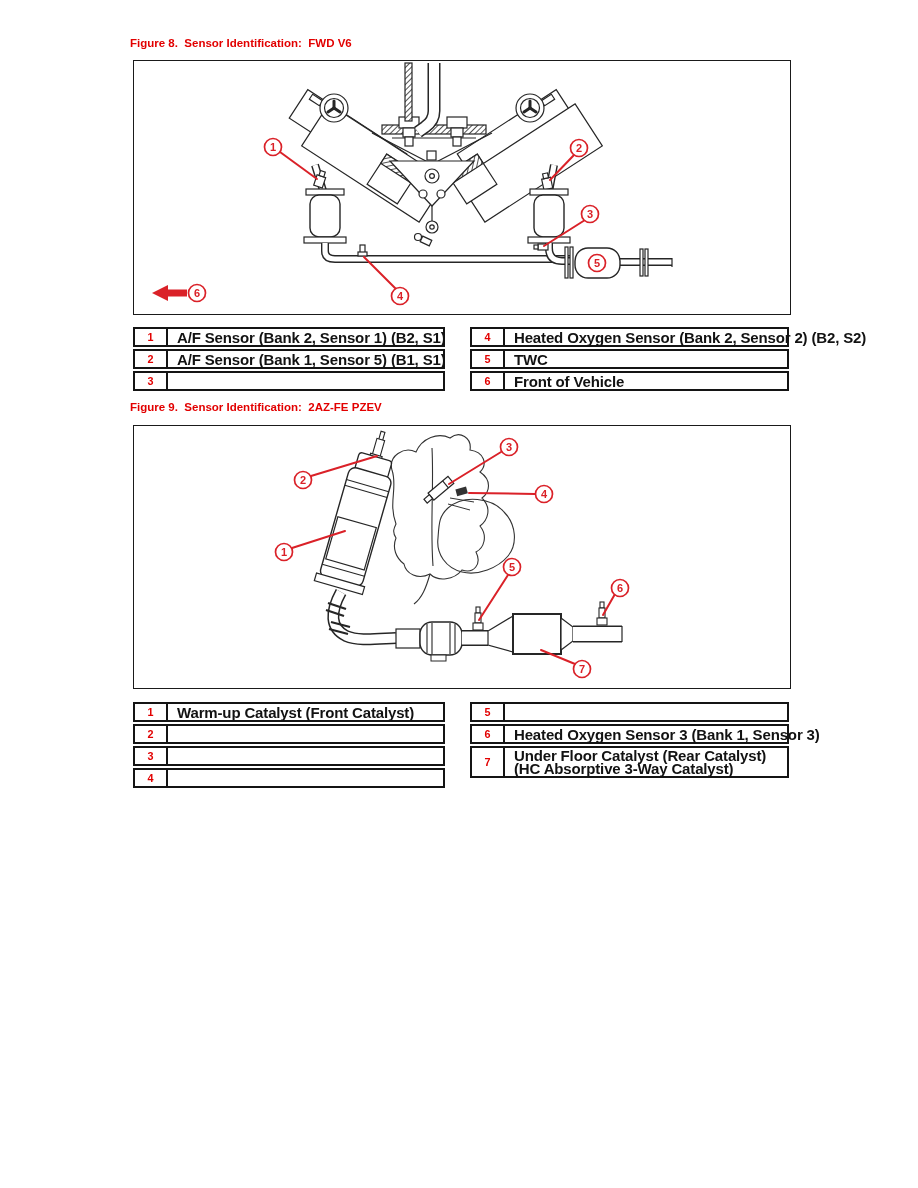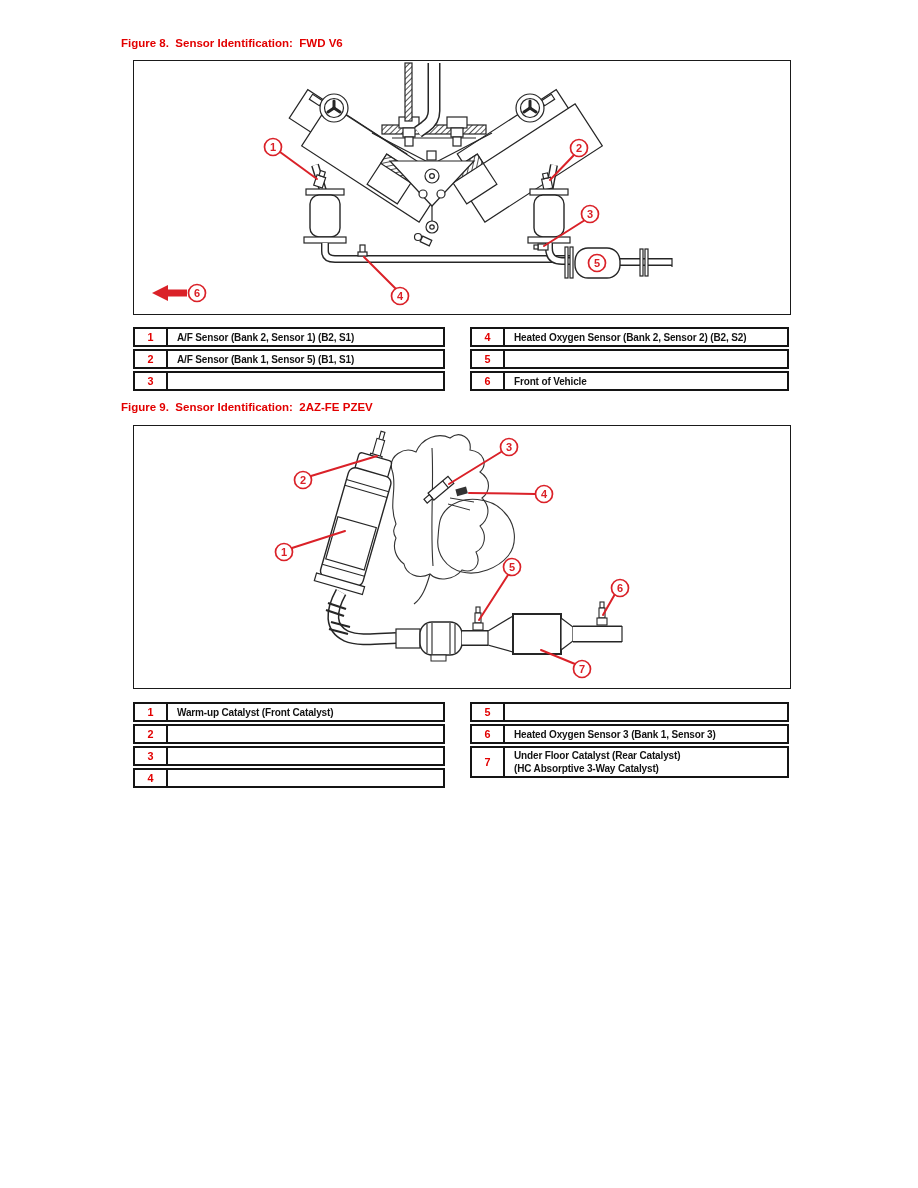--- a/index.html
+++ b/index.html
@@ -1,28 +1,28 @@
 <!DOCTYPE html>
 <html><head>
 <meta charset="utf-8">
 <style>
   html,body{margin:0;padding:0;background:#fff;}
   .page{position:relative;width:918px;height:1188px;background:#ffffff;overflow:hidden;
         font-family:"Liberation Sans",sans-serif;}
-  .fig-title{position:absolute;left:121px;color:#e20000;font-weight:bold;font-size:11.5px;
+  .fig-title{position:absolute;left:130px;color:#e20000;font-weight:bold;font-size:11.5px;
              white-space:pre;letter-spacing:0;}
   .fig-box{position:absolute;left:133px;width:656px;background:#fff;border:1.6px solid #1a1a1a;
            box-sizing:content-box;}
   .legend{position:absolute;}
   .legend-tr{display:flex;height:20px;box-sizing:border-box;border:2px solid #141414;
              margin-bottom:2px;background:#fff;align-items:stretch;}
   .legend-num{flex:0 0 31px;width:31px;border-right:2px solid #141414;color:#e20000;
               font-weight:bold;font-size:10.8px;display:flex;align-items:center;justify-content:center;}
   .legend-label{flex:1;display:flex;flex-direction:column;justify-content:center;
-                font-weight:bold;font-size:10px;letter-spacing:-0.15px;color:#121212;
+                font-weight:bold;font-size:15px;letter-spacing:-0.15px;color:#121212;
                 padding-left:9px;line-height:13px;white-space:nowrap;}
   svg text.co-num{fill:#da2128;font-weight:bold;font-size:11px;text-anchor:middle;
                   font-family:"Liberation Sans",sans-serif;}
   svg .co-circle{fill:#fff;stroke:#da2128;stroke-width:1.7;}
   svg .leader{stroke:#da2128;stroke-width:2;stroke-linecap:round;}
 </style>
 </head>
 <body>
 
 <div class="page">
@@ -198,20 +198,23 @@
     </div>
   <div class="legend" style="left:470px;top:327px;width:319px;">
       <div class="legend-tr">
         <div class="legend-num">4</div>
         <div class="legend-label">
           <div>Heated Oxygen Sensor (Bank 2, Sensor 2) (B2, S2)</div>
         </div>
       </div>
       <div class="legend-tr">
         <div class="legend-num">5</div>
+        <div class="legend-label">
+          <div>TWC</div>
+        </div>
       </div>
       <div class="legend-tr">
         <div class="legend-num">6</div>
         <div class="legend-label">
           <div>Front of Vehicle</div>
         </div>
       </div>
     </div>
 
   <div class="fig-title" style="top:401px;">Figure 9.  Sensor Identification:  2AZ-FE PZEV</div>

